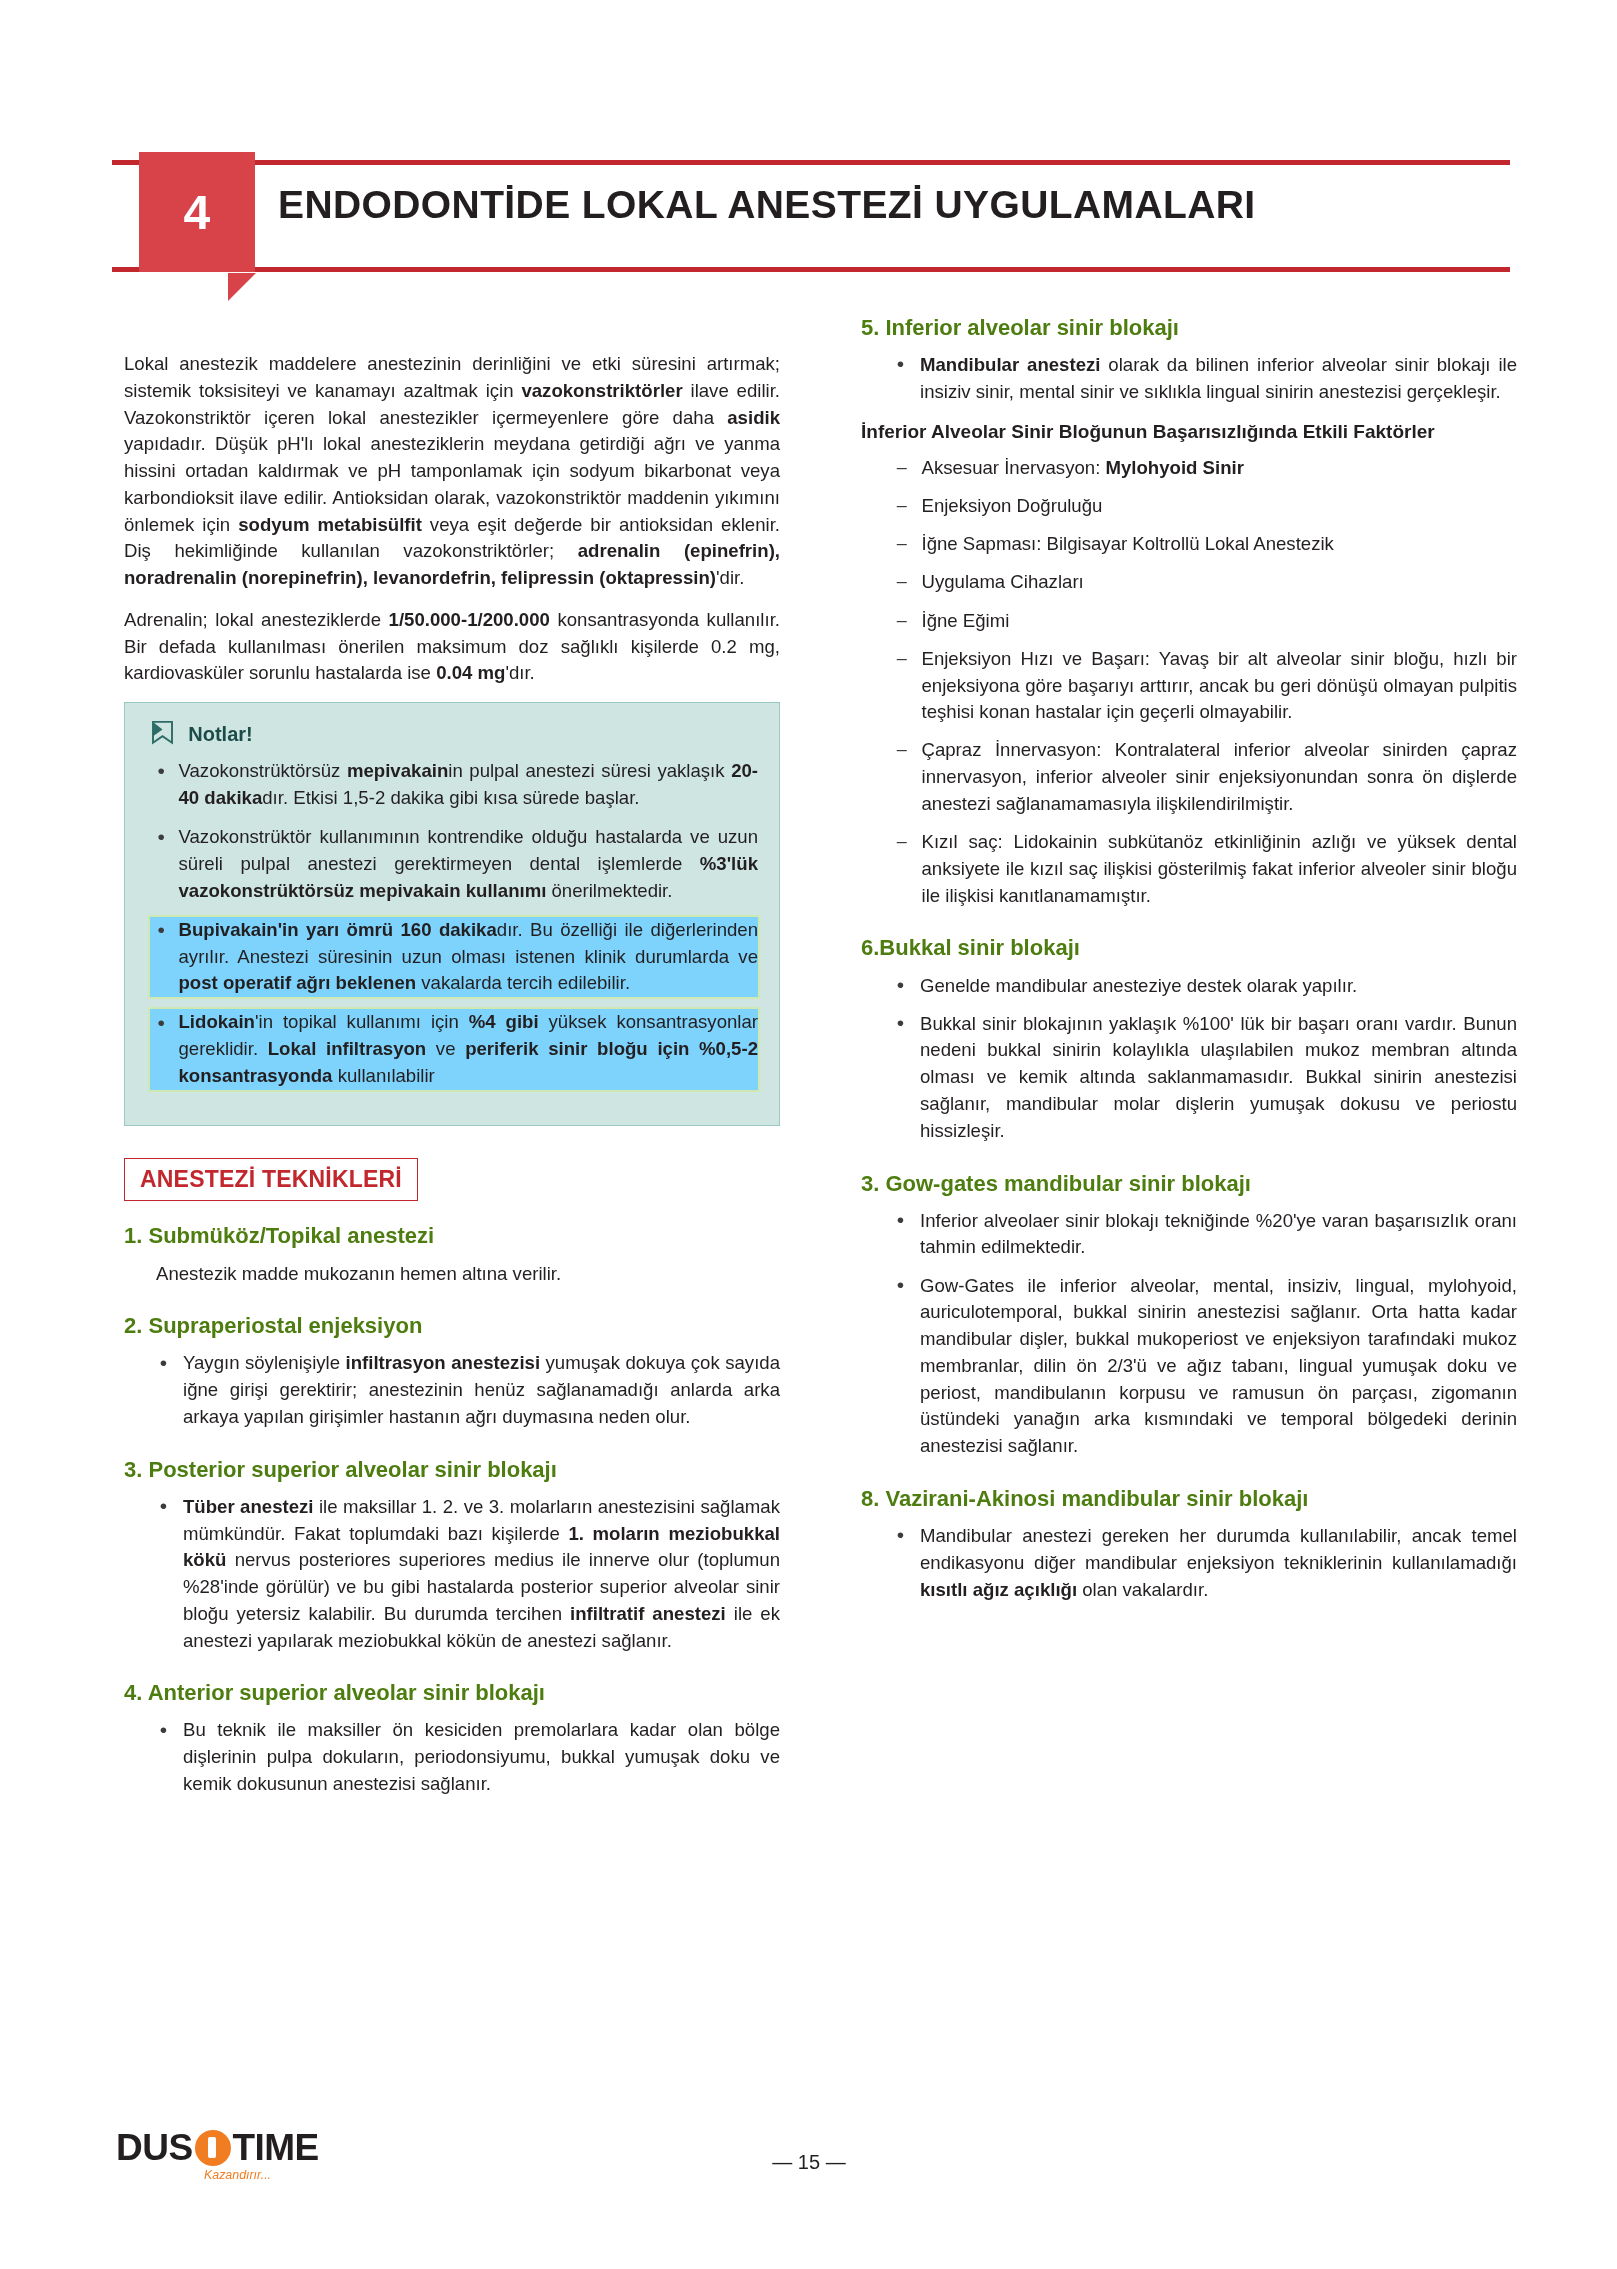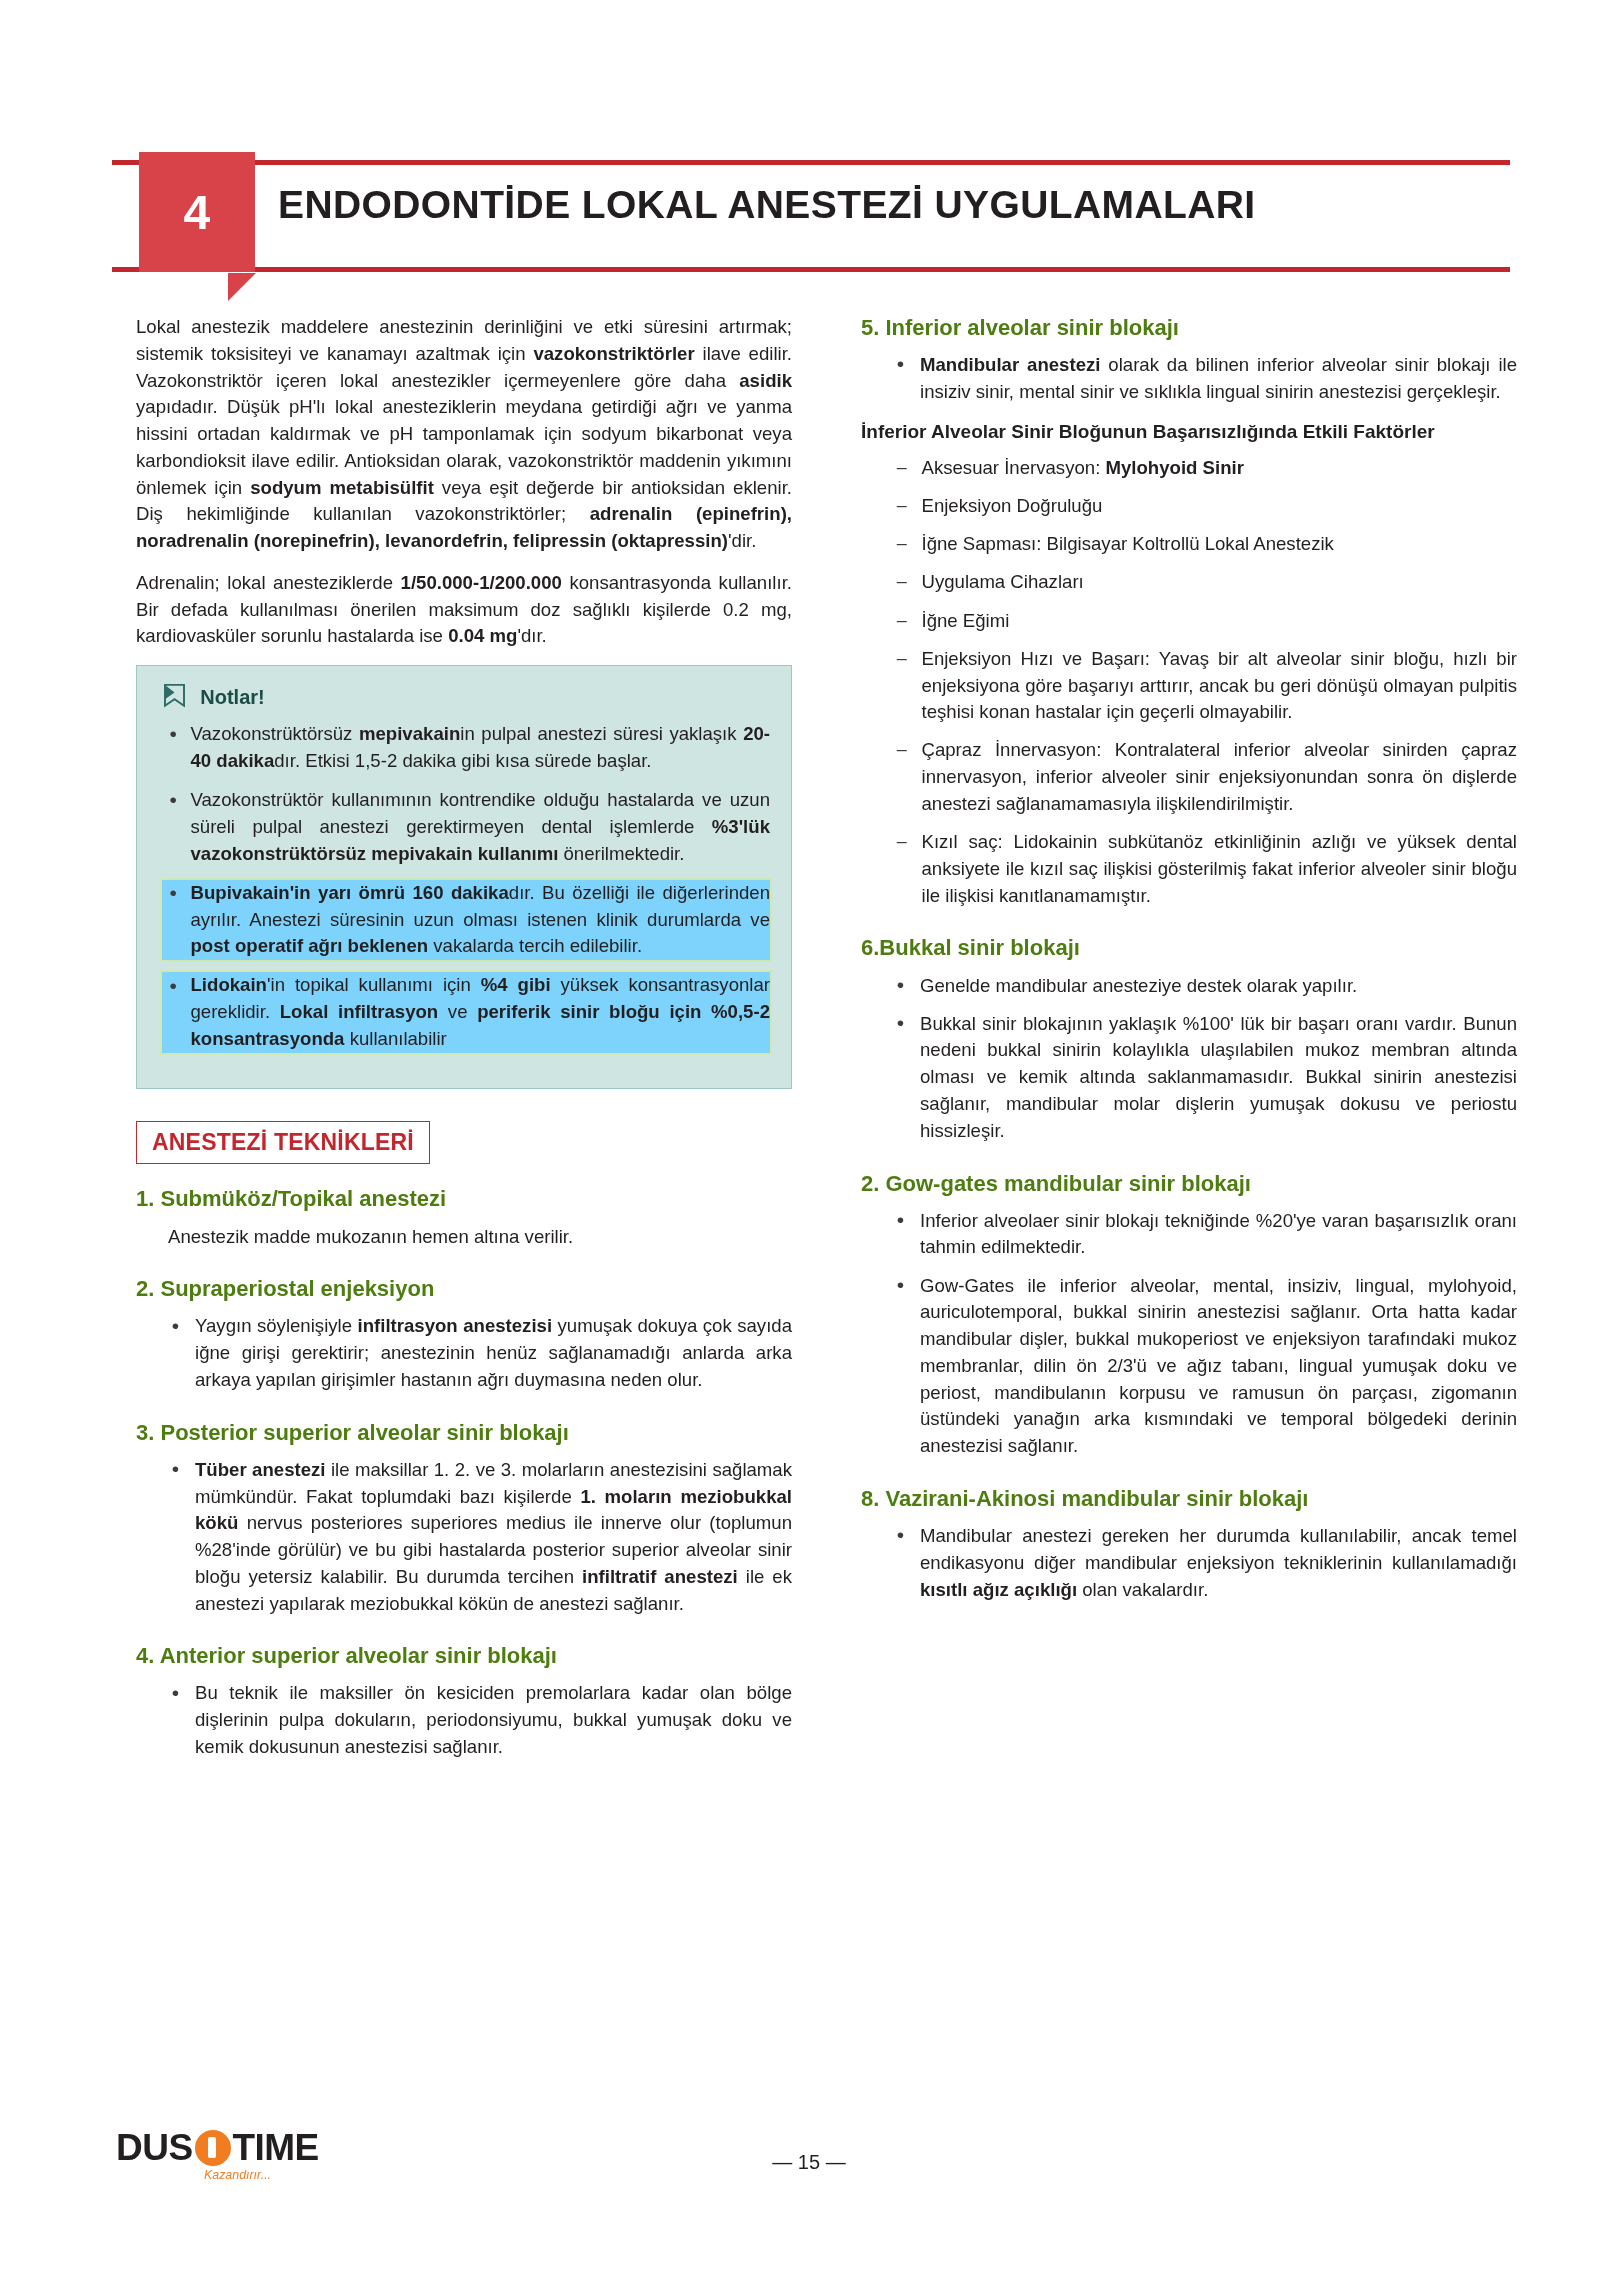--- a/index.html
+++ b/index.html
@@ -80,21 +80,21 @@
     color: #231f20;
     white-space: nowrap;
   }
 
   
   .col {
     position: absolute;
     top: 314px;
     width: 656px;
   }
-  .col-left  { left: 136px; }
+  .col-left  { left: 124px; margin-top: 37px; }
   .col-right { left: 861px; }
 
   p, li, div.txt {
     font-size: 18.6px;
     line-height: 1.44;
   }
   .just { text-align: justify; }
   .para { margin: 0 0 15px 0; }
   b, strong { font-weight: bold; }
 
@@ -347,21 +347,21 @@
       <li>Çapraz İnnervasyon: Kontralateral inferior alveolar sinirden çapraz innervasyon, inferior alveoler sinir enjeksiyonundan sonra ön dişlerde anestezi sağlanamamasıyla ilişkilendirilmiştir.</li>
       <li>Kızıl saç: Lidokainin subkütanöz etkinliğinin azlığı ve yüksek dental anksiyete ile kızıl saç ilişkisi gösterilmiş fakat inferior alveoler sinir bloğu ile ilişkisi kanıtlanamamıştır.</li>
     </ul>
 
     <h3 class="red">6.Bukkal sinir blokajı</h3>
     <ul class="bul">
       <li>Genelde mandibular anesteziye destek olarak yapılır.</li>
       <li>Bukkal sinir blokajının yaklaşık %100' lük bir başarı oranı vardır. Bunun nedeni bukkal sinirin kolaylıkla ulaşılabilen mukoz membran altında olması ve kemik altında saklanmamasıdır. Bukkal sinirin anestezisi sağlanır, mandibular molar dişlerin yumuşak dokusu ve periostu hissizleşir.</li>
     </ul>
 
-    <h3 class="red">2. Gow-gates mandibular sinir blokajı</h3>
+    <h3 class="red">3. Gow-gates mandibular sinir blokajı</h3>
     <ul class="bul">
       <li>Inferior alveolaer sinir blokajı tekniğinde %20'ye varan başarısızlık oranı tahmin edilmektedir.</li>
       <li>Gow-Gates ile inferior alveolar, mental, insiziv, lingual, mylohyoid, auriculotemporal, bukkal sinirin anestezisi sağlanır. Orta hatta kadar mandibular dişler, bukkal mukoperiost ve enjeksiyon tarafındaki mukoz membranlar, dilin ön 2/3'ü ve ağız tabanı, lingual yumuşak doku ve periost, mandibulanın korpusu ve ramusun ön parçası, zigomanın üstündeki yanağın arka kısmındaki ve temporal bölgedeki derinin anestezisi sağlanır.</li>
     </ul>
 
     <h3 class="red">8. Vazirani-Akinosi mandibular sinir blokajı</h3>
     <ul class="bul">
       <li>Mandibular anestezi gereken her durumda kullanılabilir, ancak temel endikasyonu diğer mandibular enjeksiyon tekniklerinin kullanılamadığı <b>kısıtlı ağız açıklığı</b> olan vakalardır.</li>
     </ul>
 

